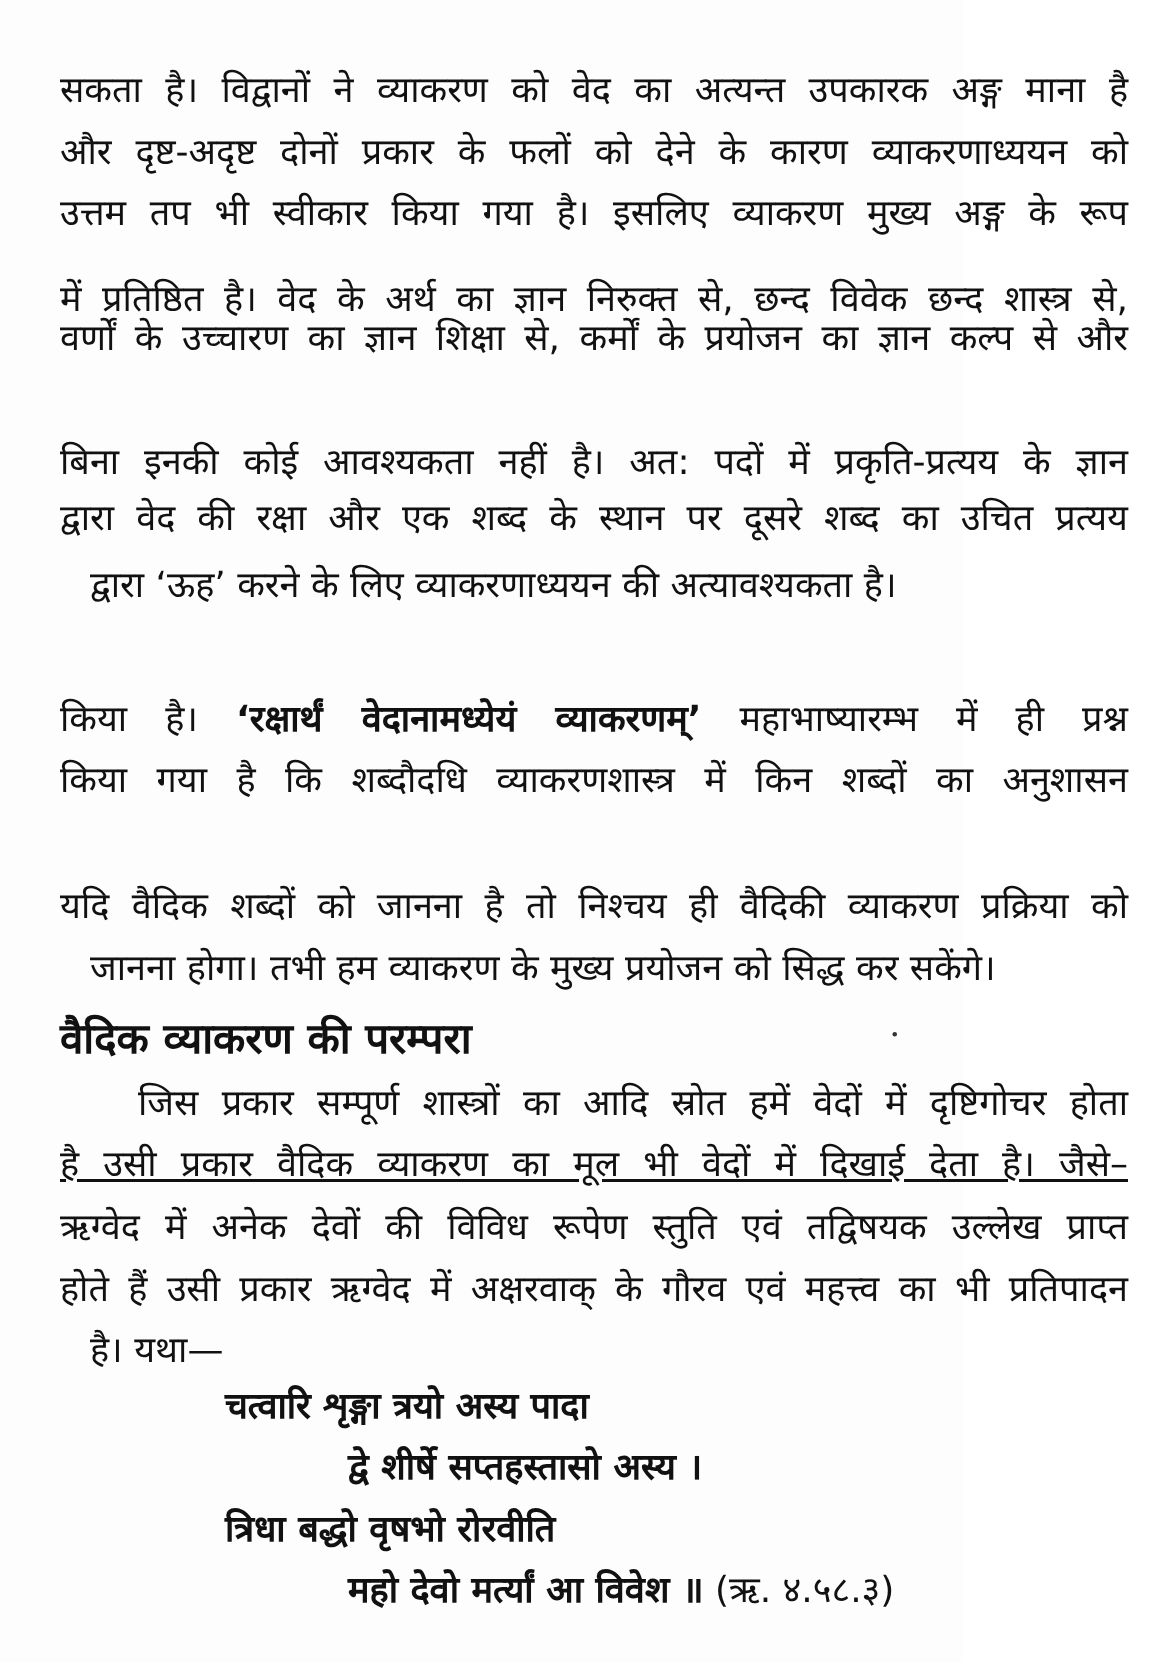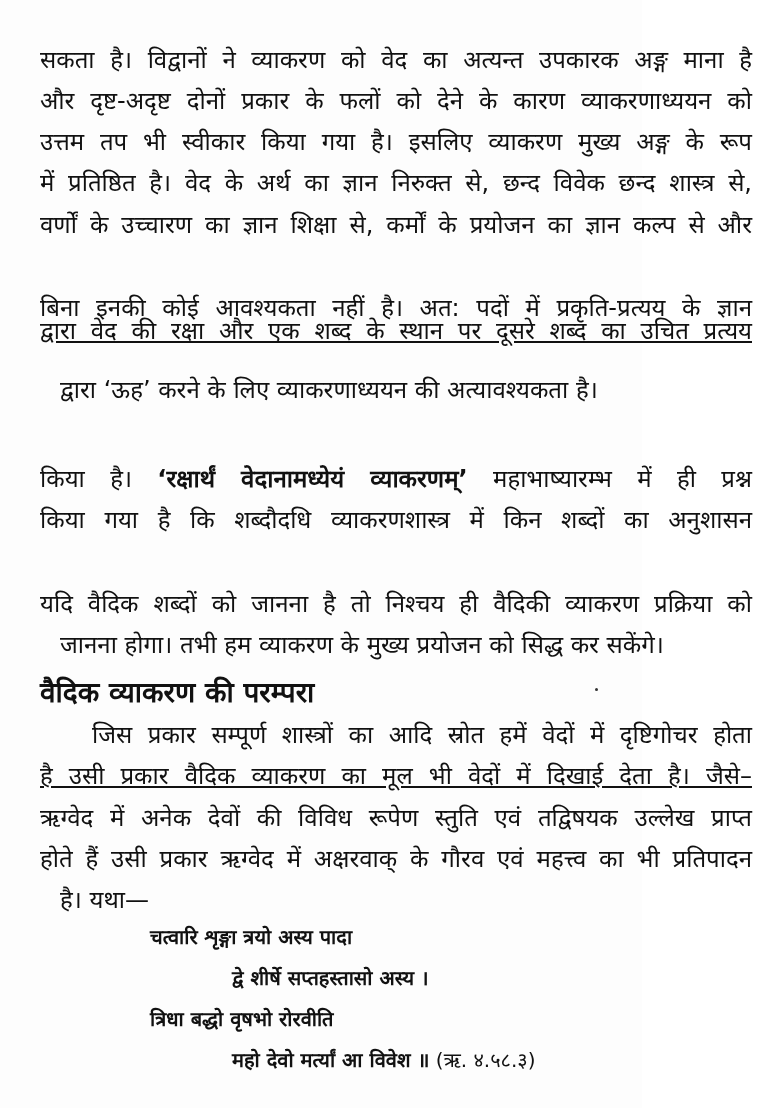--- a/index.html
+++ b/index.html
@@ -48,21 +48,21 @@
     .heading {
       position: absolute;
       left: 40px;
       font-size: 28px;
       line-height: 32px;
       font-weight: bold;
       white-space: nowrap;
     }
     .verse {
       position: absolute;
-      font-size: 20px;
+      font-size: 24px;
       line-height: 32px;
       font-weight: bold;
       white-space: nowrap;
     }
     .cite {
       font-weight: normal;
     }
     .speck {
       position: absolute;
       width: 3px;
@@ -72,24 +72,24 @@
     }
   </style>
 </head>
 <body>
 
 <div class="page">
 
   <div class="line" style="top:44px;">सकता है। विद्वानों ने व्याकरण को वेद का अत्यन्त उपकारक अङ्ग माना है</div>
   <div class="line" style="top:85px;">और दृष्ट-अदृष्ट दोनों प्रकार के फलों को देने के कारण व्याकरणाध्ययन को</div>
   <div class="line" style="top:126px;">उत्तम तप भी स्वीकार किया गया है। इसलिए व्याकरण मुख्य अङ्ग के रूप</div>
-  <div class="line" style="top:167px;">में प्रतिष्ठित है। वेद के अर्थ का ज्ञान निरुक्त से, छन्द विवेक छन्द शास्त्र से,</div>
+  <div class="line" style="top:183px;">में प्रतिष्ठित है। वेद के अर्थ का ज्ञान निरुक्त से, छन्द विवेक छन्द शास्त्र से,</div>
   <div class="line" style="top:209px;">वर्णों के उच्चारण का ज्ञान शिक्षा से, कर्मों के प्रयोजन का ज्ञान कल्प से और</div>
   <div class="line" style="top:292px;">बिना इनकी कोई आवश्यकता नहीं है। अत: पदों में प्रकृति-प्रत्यय के ज्ञान</div>
-  <div class="line" style="top:315px;text-decoration:underline;">द्वारा वेद की रक्षा और एक शब्द के स्थान पर दूसरे शब्द का उचित प्रत्यय</div>
+  <div class="line" style="top:329px;">द्वारा वेद की रक्षा और एक शब्द के स्थान पर दूसरे शब्द का उचित प्रत्यय</div>
   <div class="line last" style="top:374px;">द्वारा ‘ऊह’ करने के लिए व्याकरणाध्ययन की अत्यावश्यकता है।</div>
 
   <div class="line" style="top:463px;">
     <span>किया है। </span><span class="bold">‘रक्षार्थं वेदानामध्येयं व्याकरणम्’</span><span> महाभाष्यारम्भ में ही प्रश्न</span>
   </div>
   <div class="line" style="top:504px;">किया गया है कि शब्दौदधि व्याकरणशास्त्र में किन शब्दों का अनुशासन</div>
   <div class="line" style="top:588px;">यदि वैदिक शब्दों को जानना है तो निश्चय ही वैदिकी व्याकरण प्रक्रिया को</div>
   <div class="line last" style="top:629px;">जानना होगा। तभी हम व्याकरण के मुख्य प्रयोजन को सिद्ध कर सकेंगे।</div>
 
   <div class="heading" style="top:677px;">वैदिक व्याकरण की परम्परा</div>

